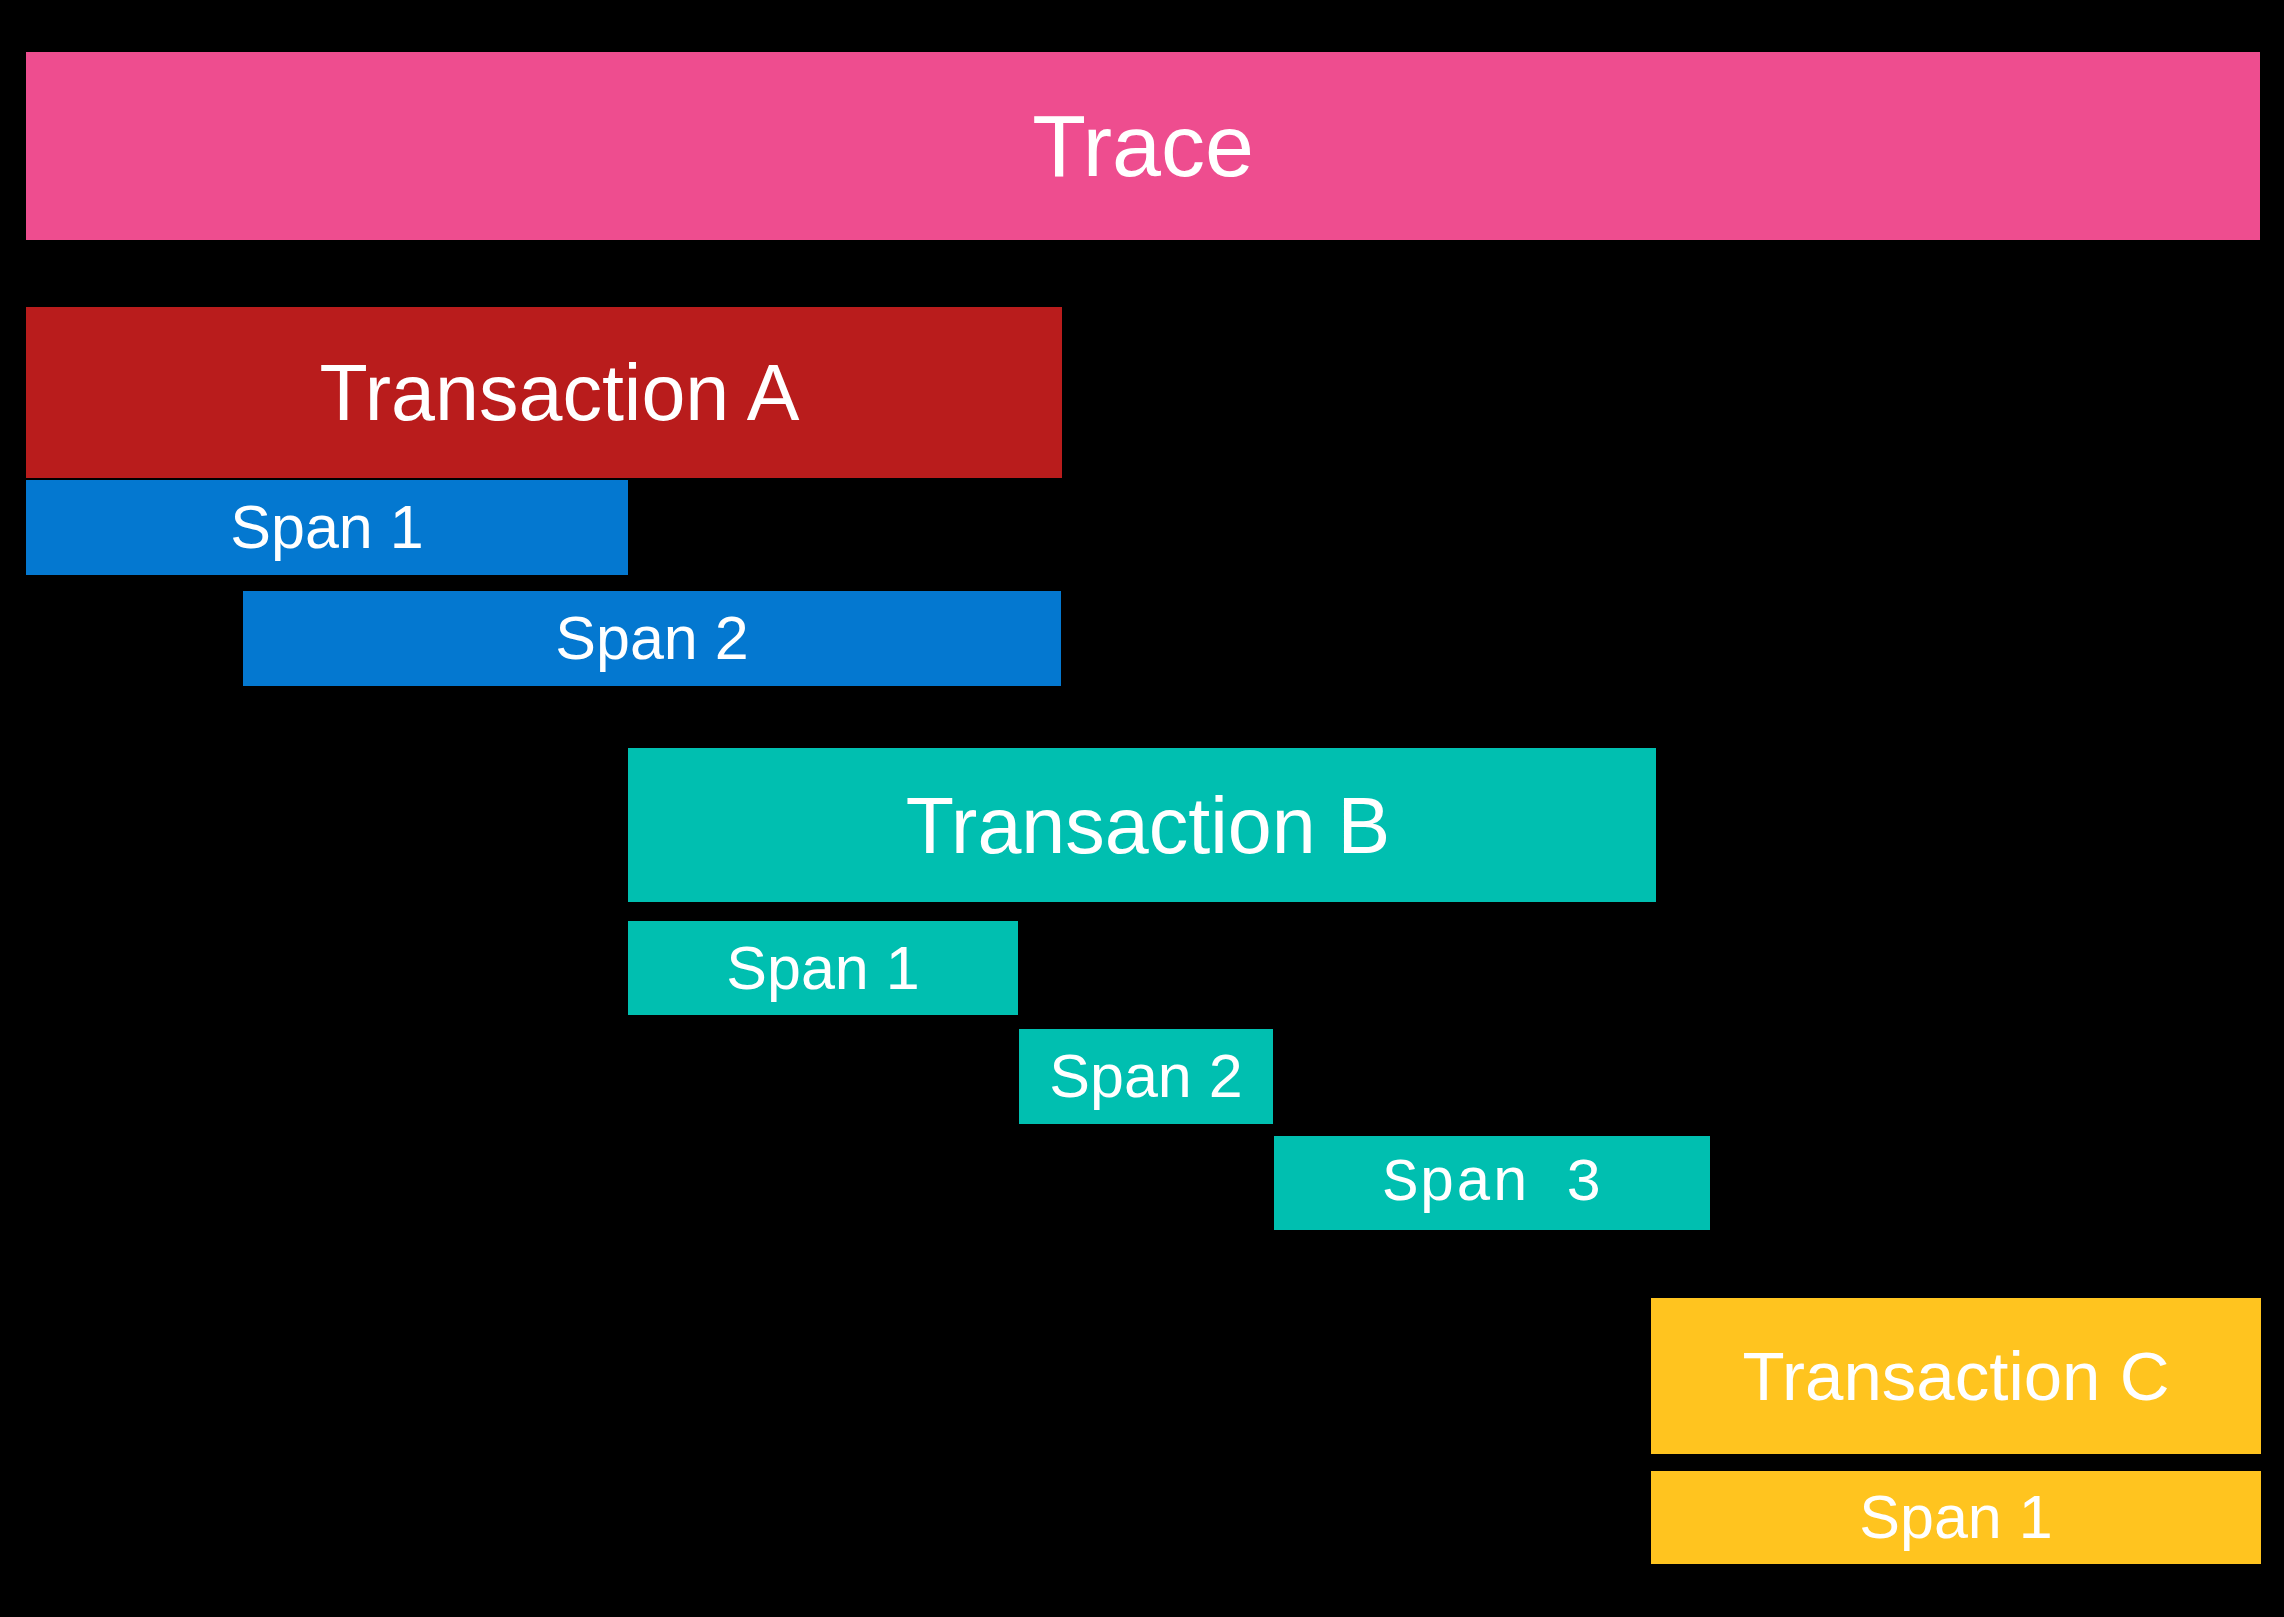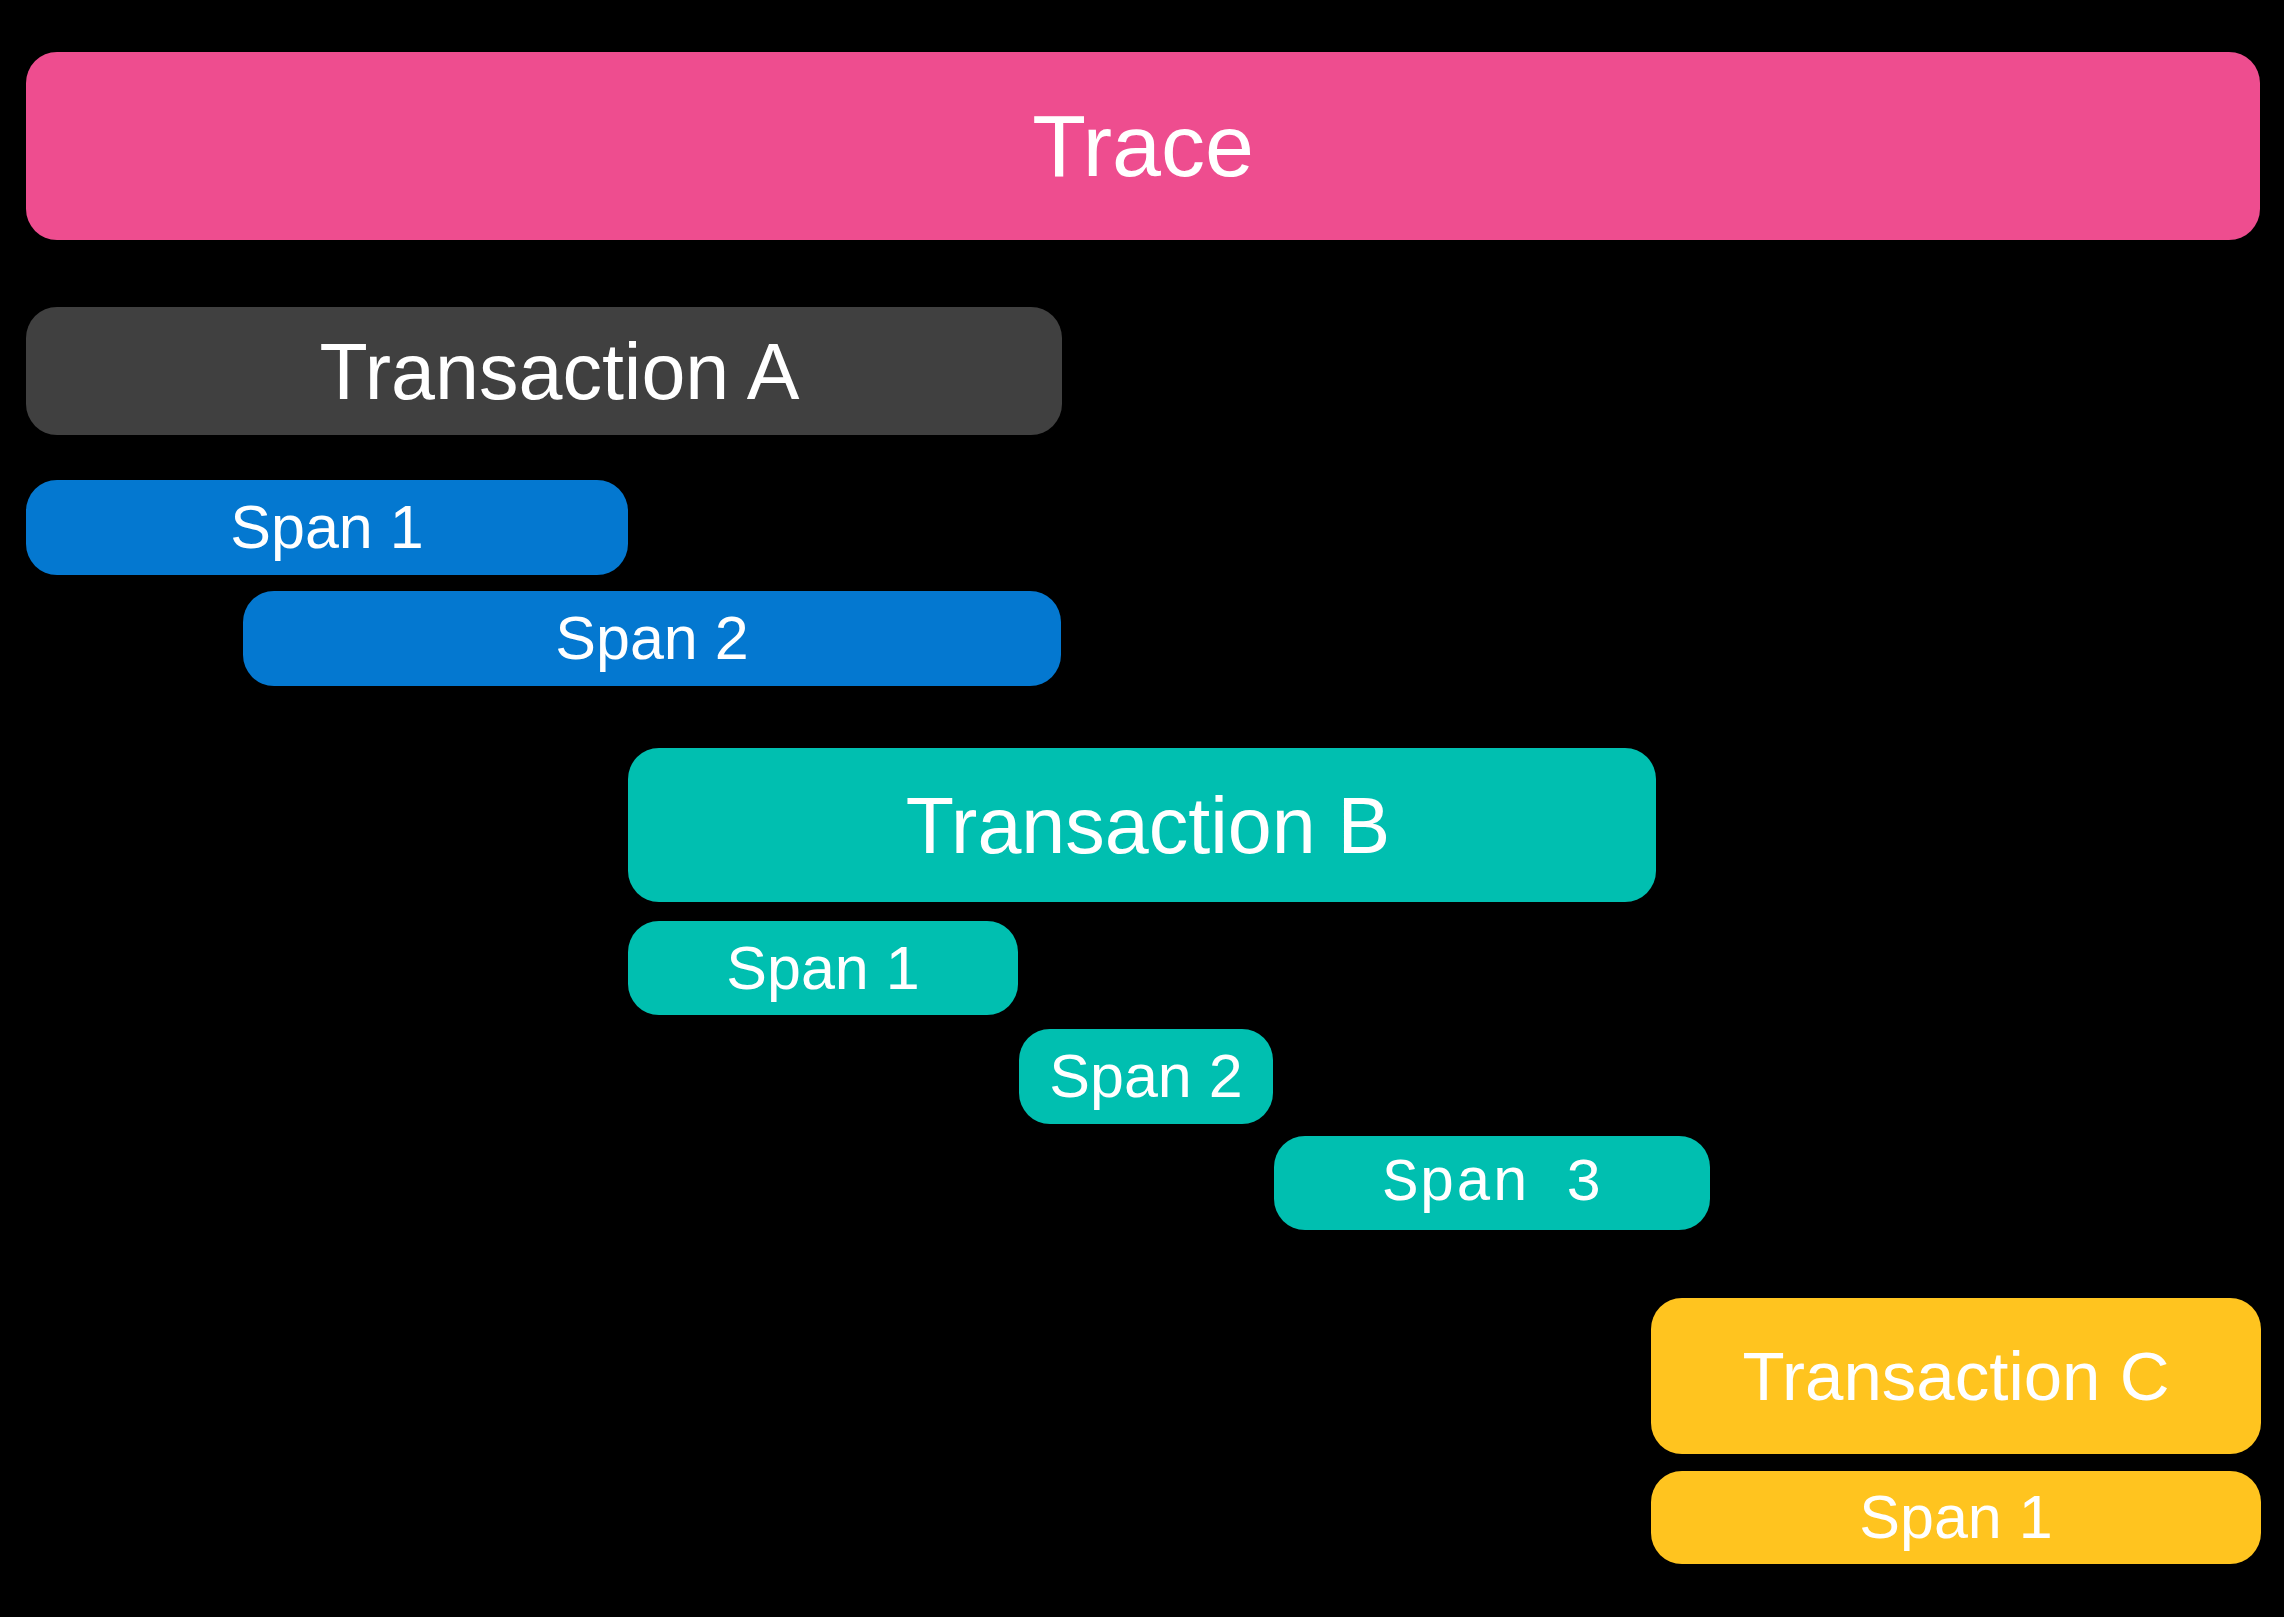--- a/index.html
+++ b/index.html
@@ -13,38 +13,37 @@
     height: 1618px;
     overflow: hidden;
     font-family: "Liberation Sans", sans-serif;
   }
   .bar {
     position: absolute;
     display: flex;
     align-items: center;
     justify-content: center;
     box-sizing: border-box;
-    border-radius: 31px;
   }
   .bar-label {
     color: #ffffff;
     font-weight: 500;
     line-height: 1;
     white-space: nowrap;
     user-select: none;
   }
 </style>
 </head>
 <body>
 
 <div id="trace-diagram" style="width: 2284px; height: 1618px; background: rgb(0, 0, 0);">
     <div class="bar" style="left: 26px; top: 52px; width: 2234px; height: 188px; background: rgb(238, 77, 143);">
       <span class="bar-label" style="font-size: 88px; color: rgb(255, 255, 255);">Trace</span>
     </div>
-    <div class="bar" style="left: 26px; top: 307px; width: 1036px; height: 128px; background: #404040; padding-left: 31px;">
+    <div class="bar" style="left: 26px; top: 307px; width: 1036px; height: 171px; background: #b91c1c; padding-left: 31px;">
       <span class="bar-label" style="font-size: 79px; color: rgb(255, 255, 255);">Transaction A</span>
     </div>
     <div class="bar" style="left: 26px; top: 480px; width: 602px; height: 95px; background: rgb(4, 120, 208);">
       <span class="bar-label" style="font-size: 61px; color: rgb(255, 255, 255);">Span 1</span>
     </div>
     <div class="bar" style="left: 243px; top: 591px; width: 818px; height: 95px; background: rgb(4, 120, 208);">
       <span class="bar-label" style="font-size: 61px; color: rgb(255, 255, 255);">Span 2</span>
     </div>
     <div class="bar" style="left: 628px; top: 748px; width: 1028px; height: 154px; background: rgb(0, 191, 176);">
       <span class="bar-label" style="font-size: 79px; color: rgb(255, 255, 255); margin-left: 12px;">Transaction B</span>

